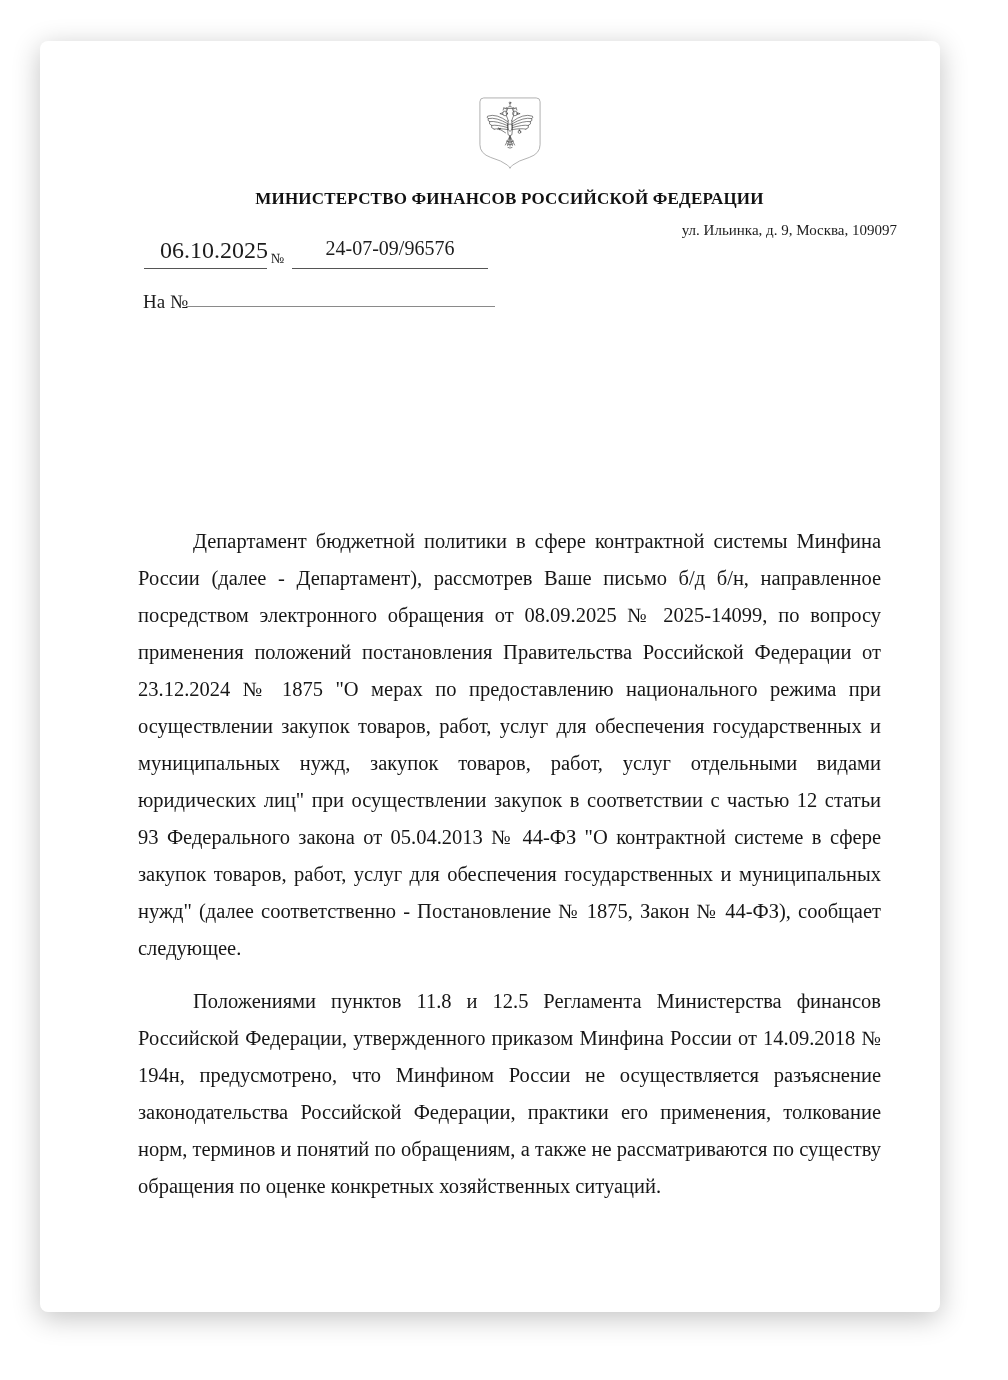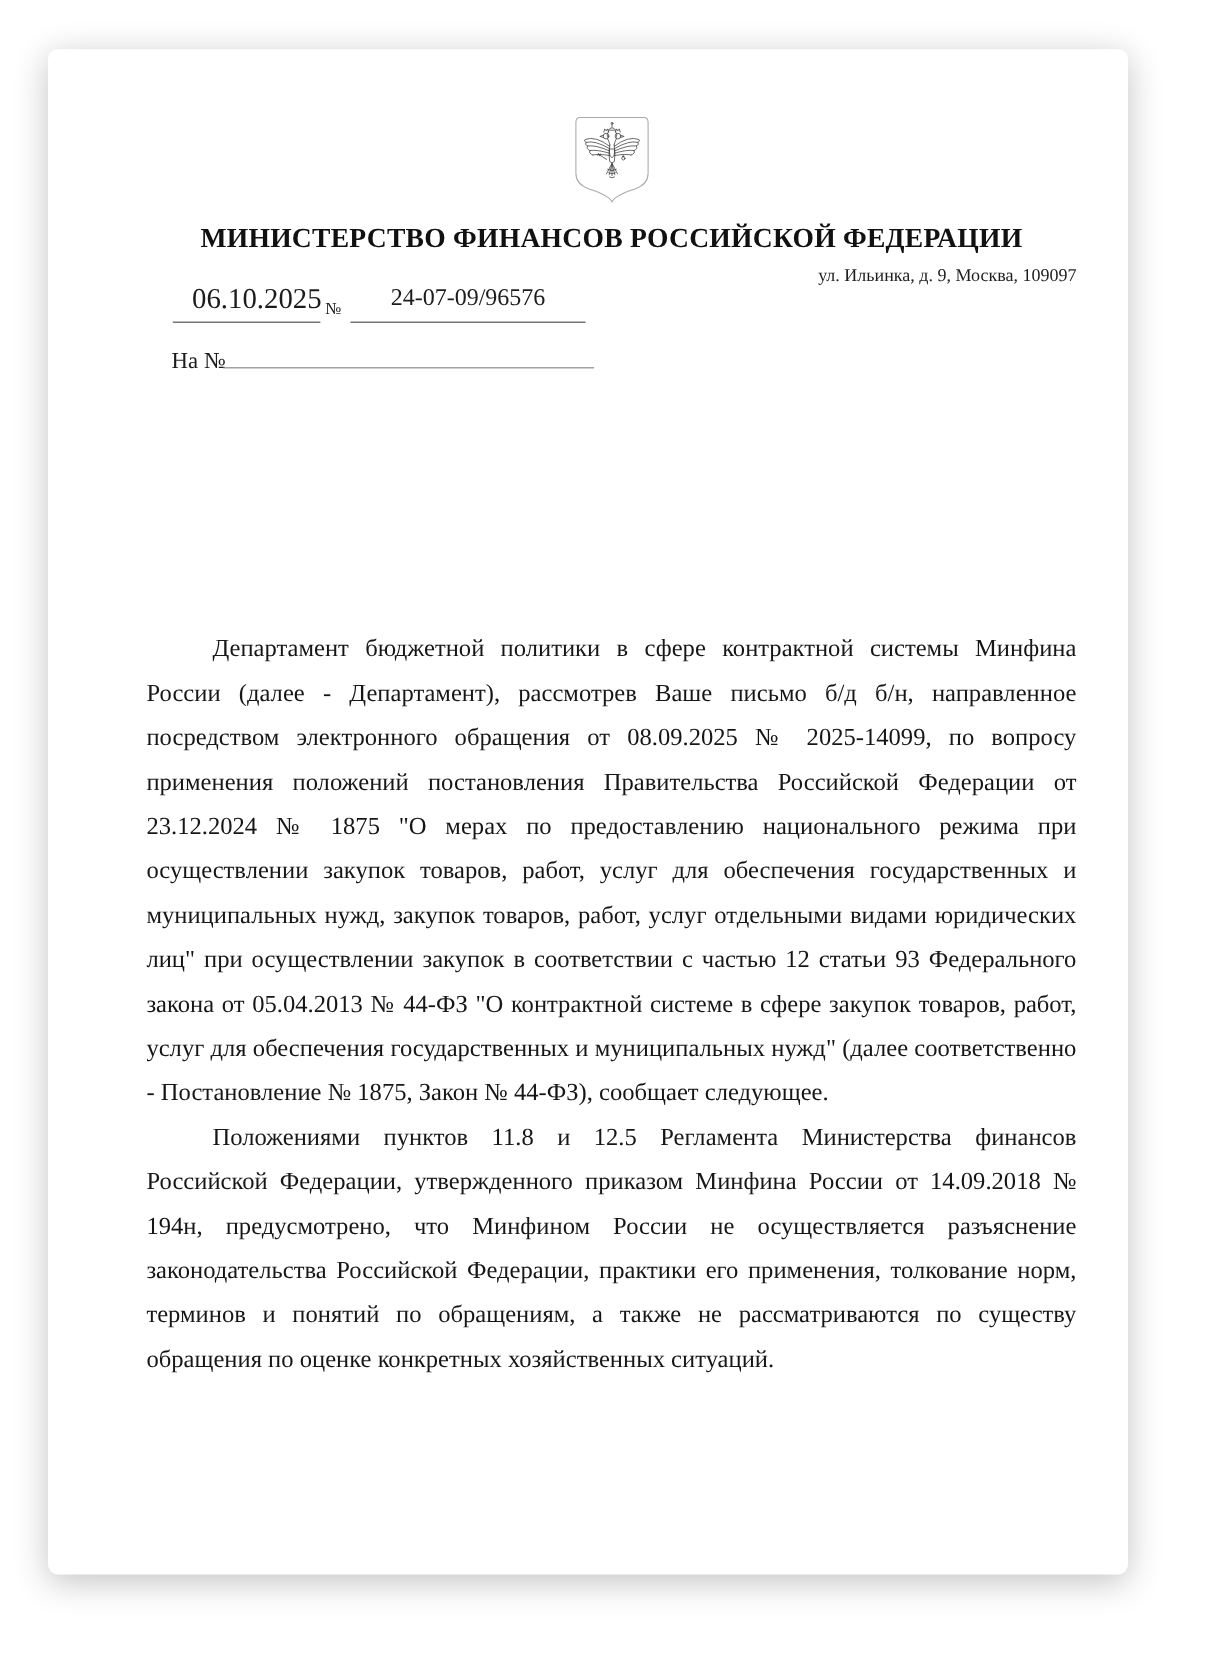--- a/index.html
+++ b/index.html
@@ -20,21 +20,21 @@
     box-shadow: 0 6px 28px rgba(0,0,0,0.24);
     padding: 0 43px 0 82px;
   }
 
   .emblem { width: 64px; height: 73px; margin: 55px auto 0; }
 
   .org-name {
     margin-top: 15px;
     text-align: center;
     font-weight: 700;
-    font-size: 23px;
+    font-size: 17px;
     line-height: 30px;
     letter-spacing: 0.2px;
     color: #111111;
   }
 
   .address-block {
     margin-top: 7px;
     text-align: right;
     font-size: 15px;
     line-height: 19px;
@@ -52,21 +52,21 @@
   .line-reply  { left: 64px; top: 66px; width: 309px; background: #8a8a8a; }
   .reply-value { position: absolute; left: 70px; top: 48px; font-size: 15px; }
 
   .body-text {
     margin-top: 216px;
     font-size: 20.5px;
     line-height: 37px;
     text-align: justify;
     color: #161616;
   }
-  .body-text p { text-indent: 55px; margin: 0; }
+  .body-text p { text-indent: 55px; margin: 16px; }
 </style>
 </head>
 <body>
 
 <div class="stage">
   <div class="page">
 
     <div class="emblem">
       <svg viewBox="0 0 100 114" width="64" height="73" aria-hidden="true">
         <path d="M9 3 Q3 3 3 9 L3 76 Q3 90 20 96 Q37 101 46 108 Q49 110.5 50 113 Q51 110.5 54 108 Q63 101 80 96 Q97 90 97 76 L97 9 Q97 3 91 3 Z" fill="#ffffff" stroke="#a9a9a9" stroke-width="1.4"></path>

